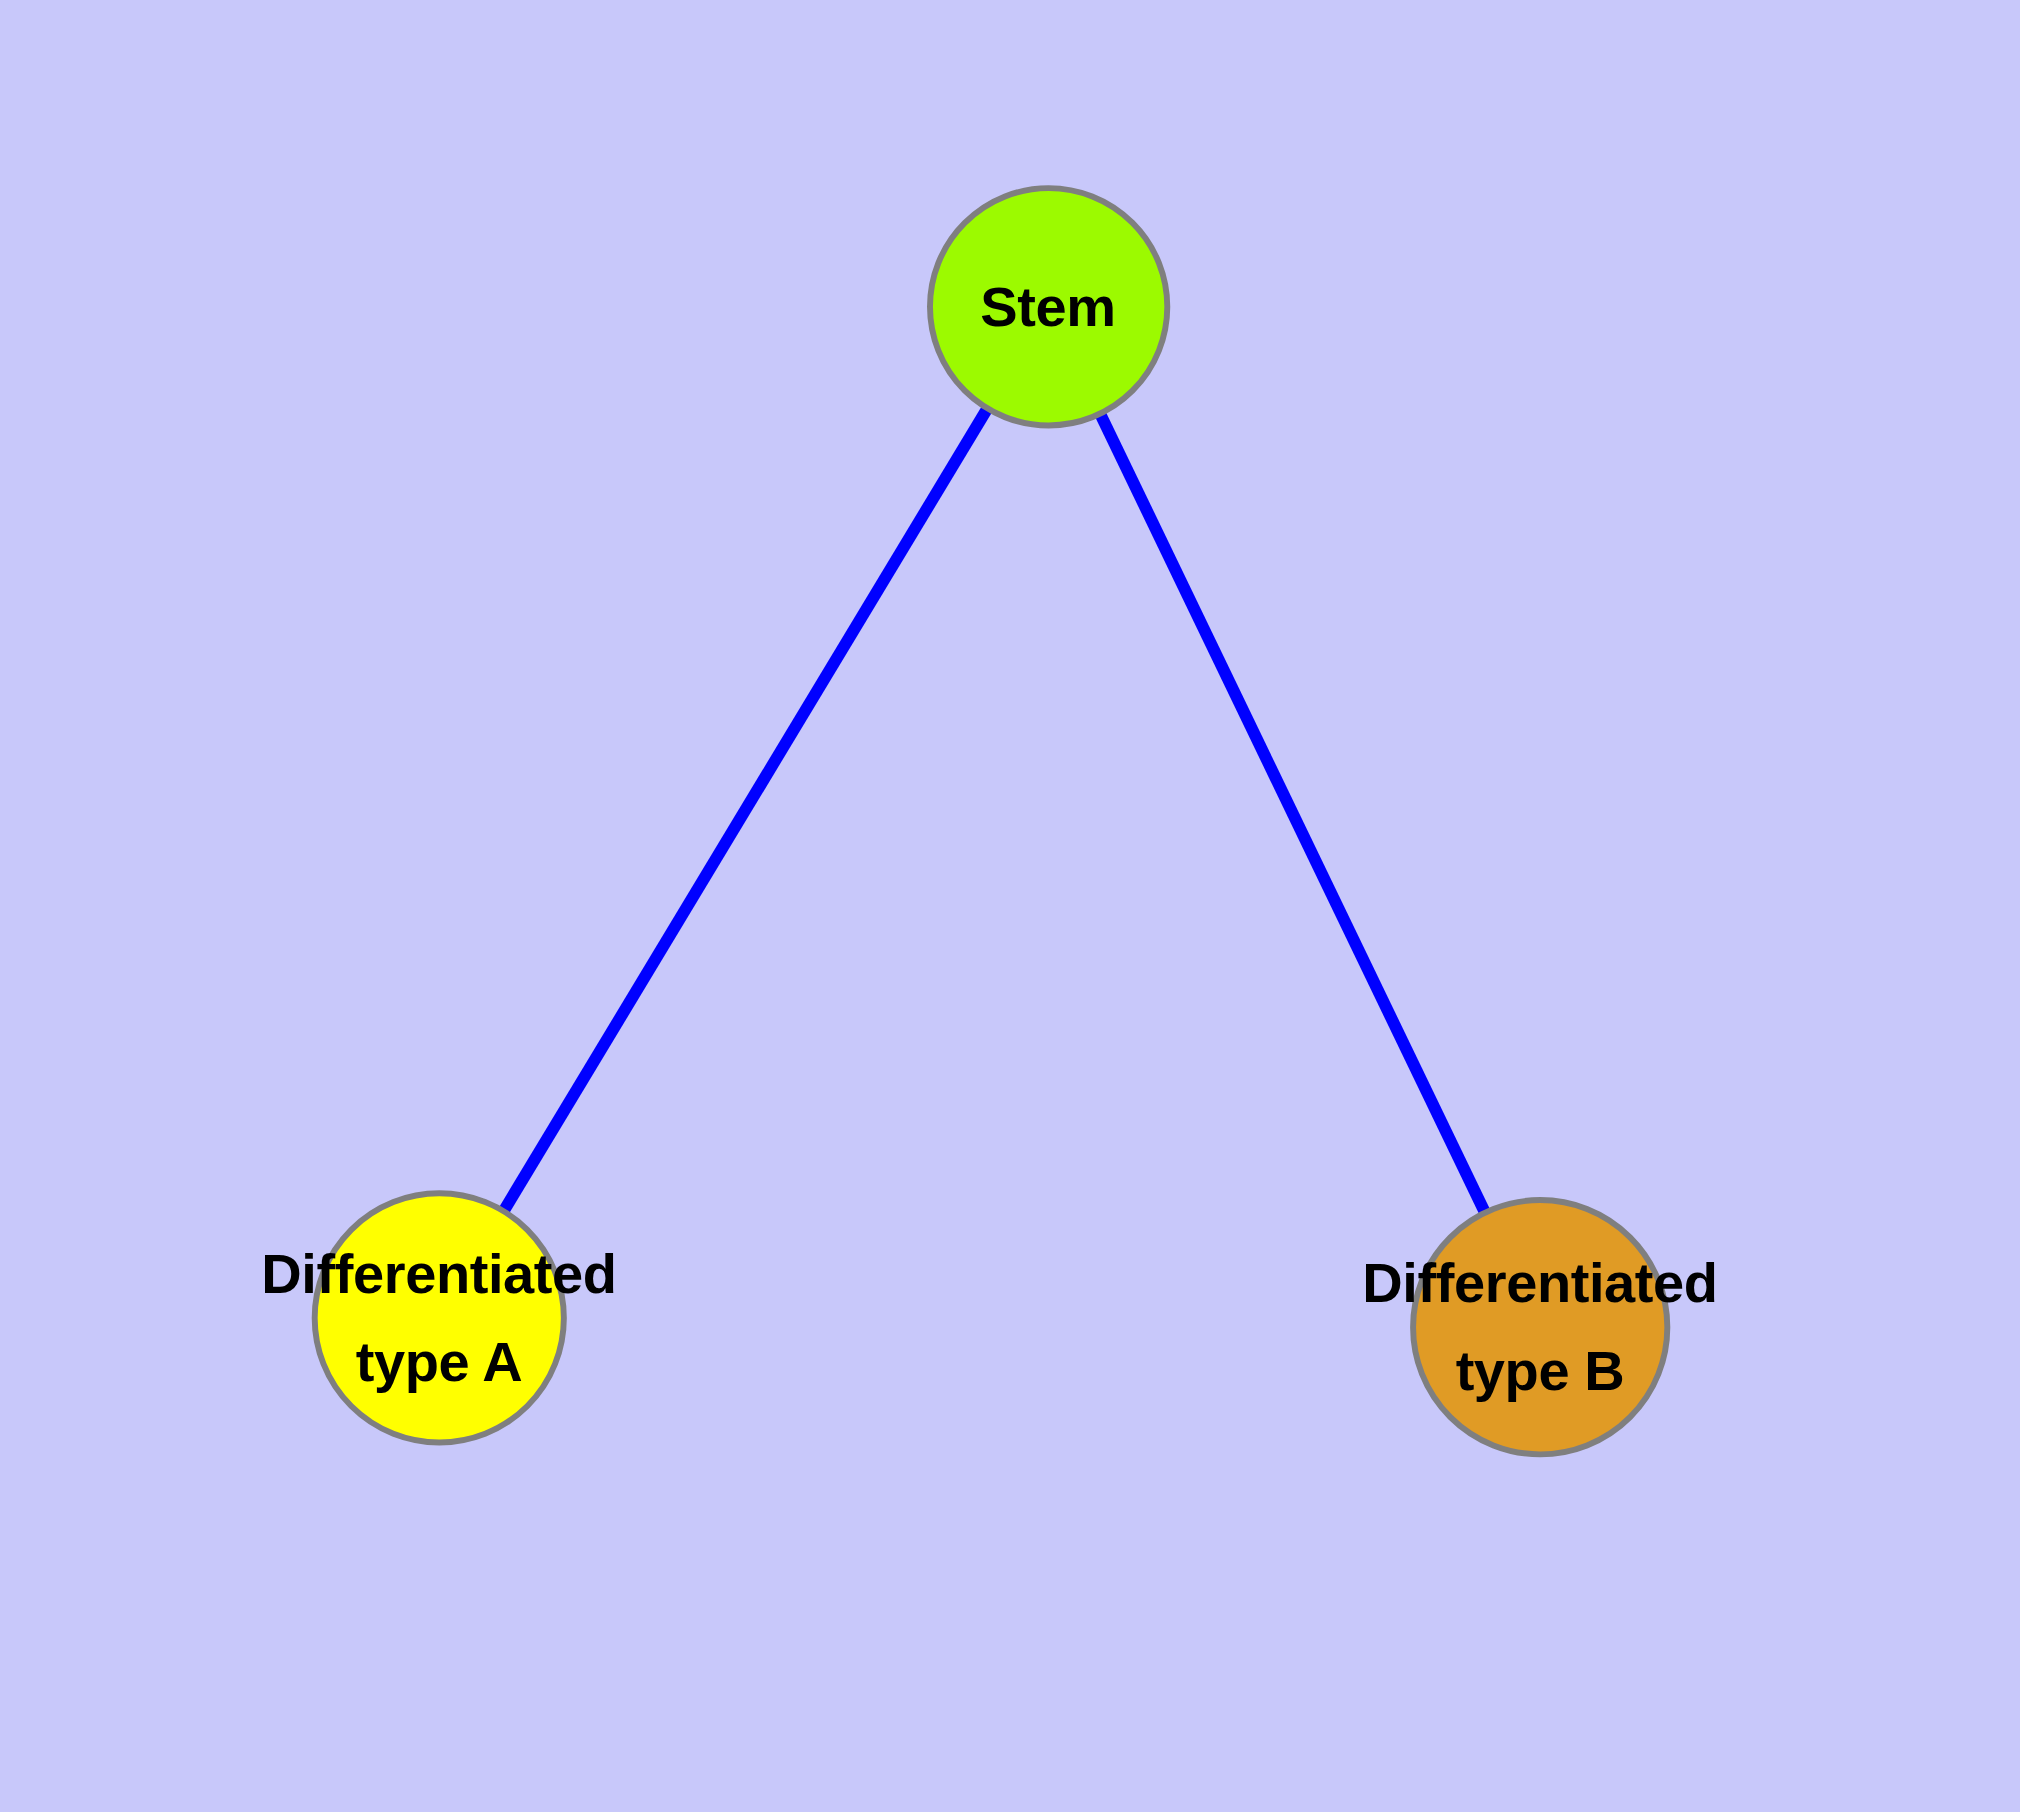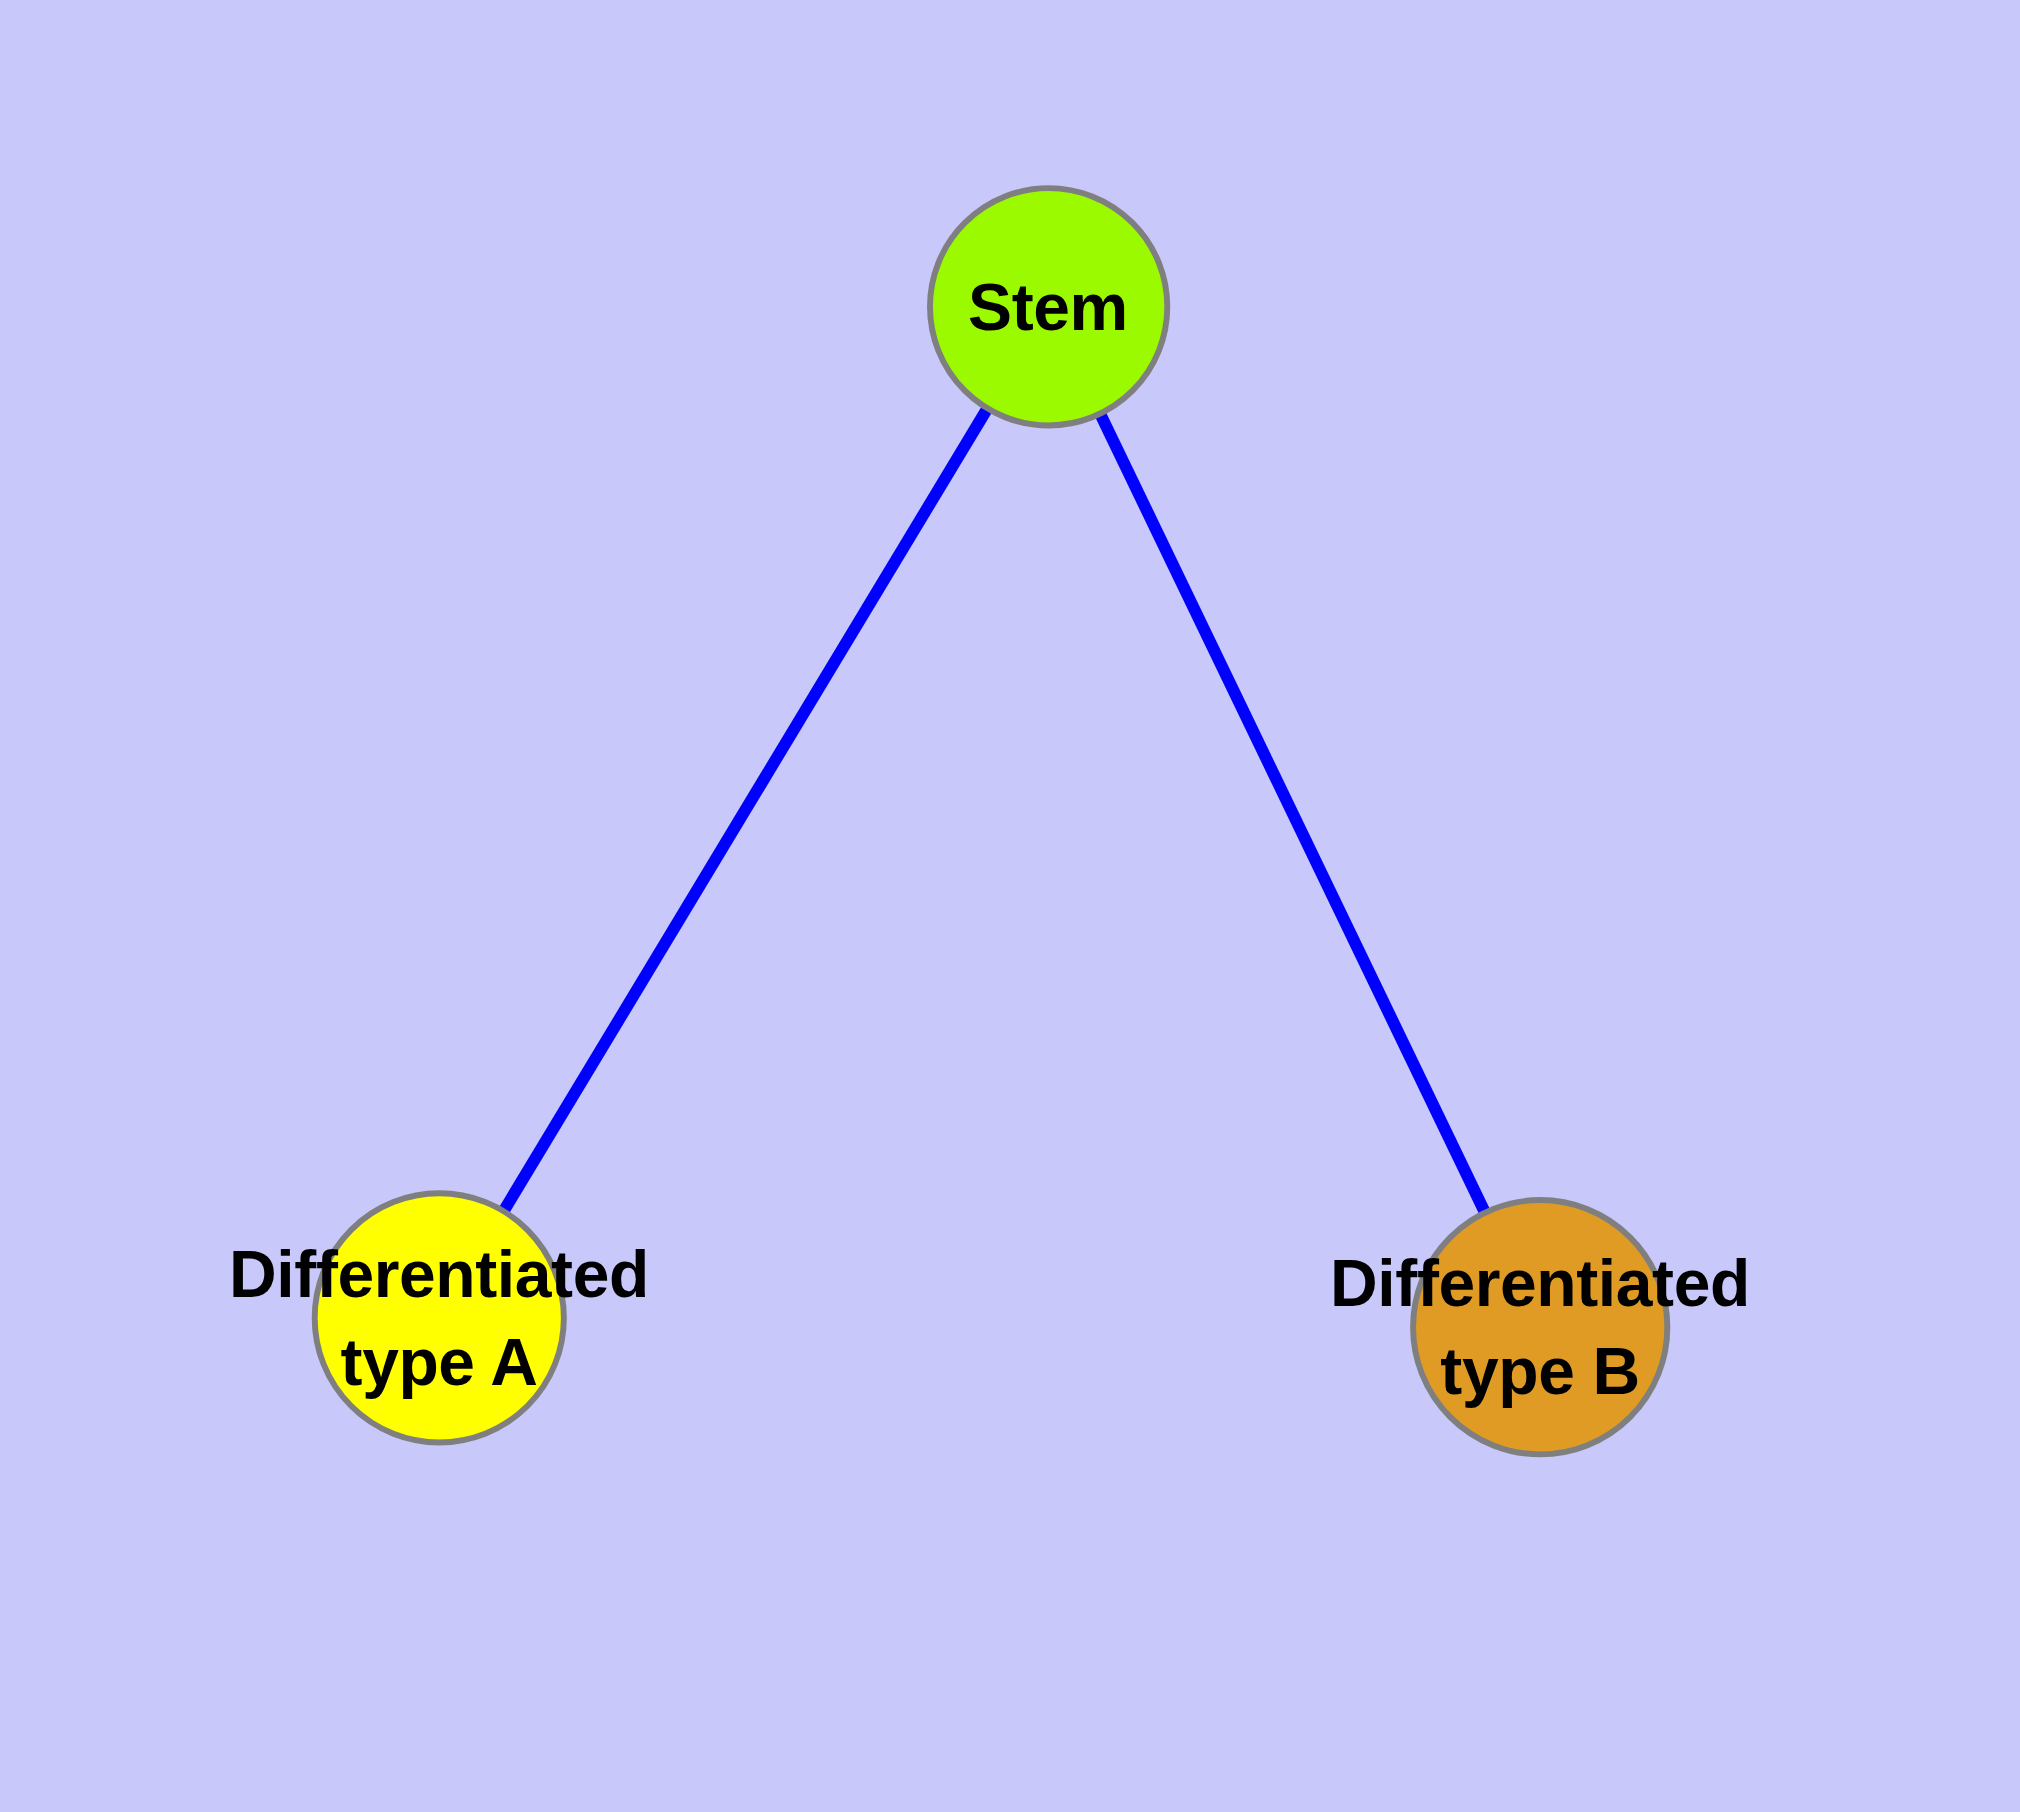--- a/index.html
+++ b/index.html
@@ -23,21 +23,21 @@
     position: absolute;
     top: 0;
     left: 0;
     width: 2021px;
     height: 1812px;
   }
   .node-label {
     position: absolute;
     text-align: center;
     font-weight: bold;
-    font-size: 66px;
+    font-size: 56px;
     line-height: 88px;
     color: #000000;
     white-space: pre;
     transform: translate(-50%, -50%);
     pointer-events: none;
     letter-spacing: -0.4px;
   }
 </style>
 </head>
 <body>

